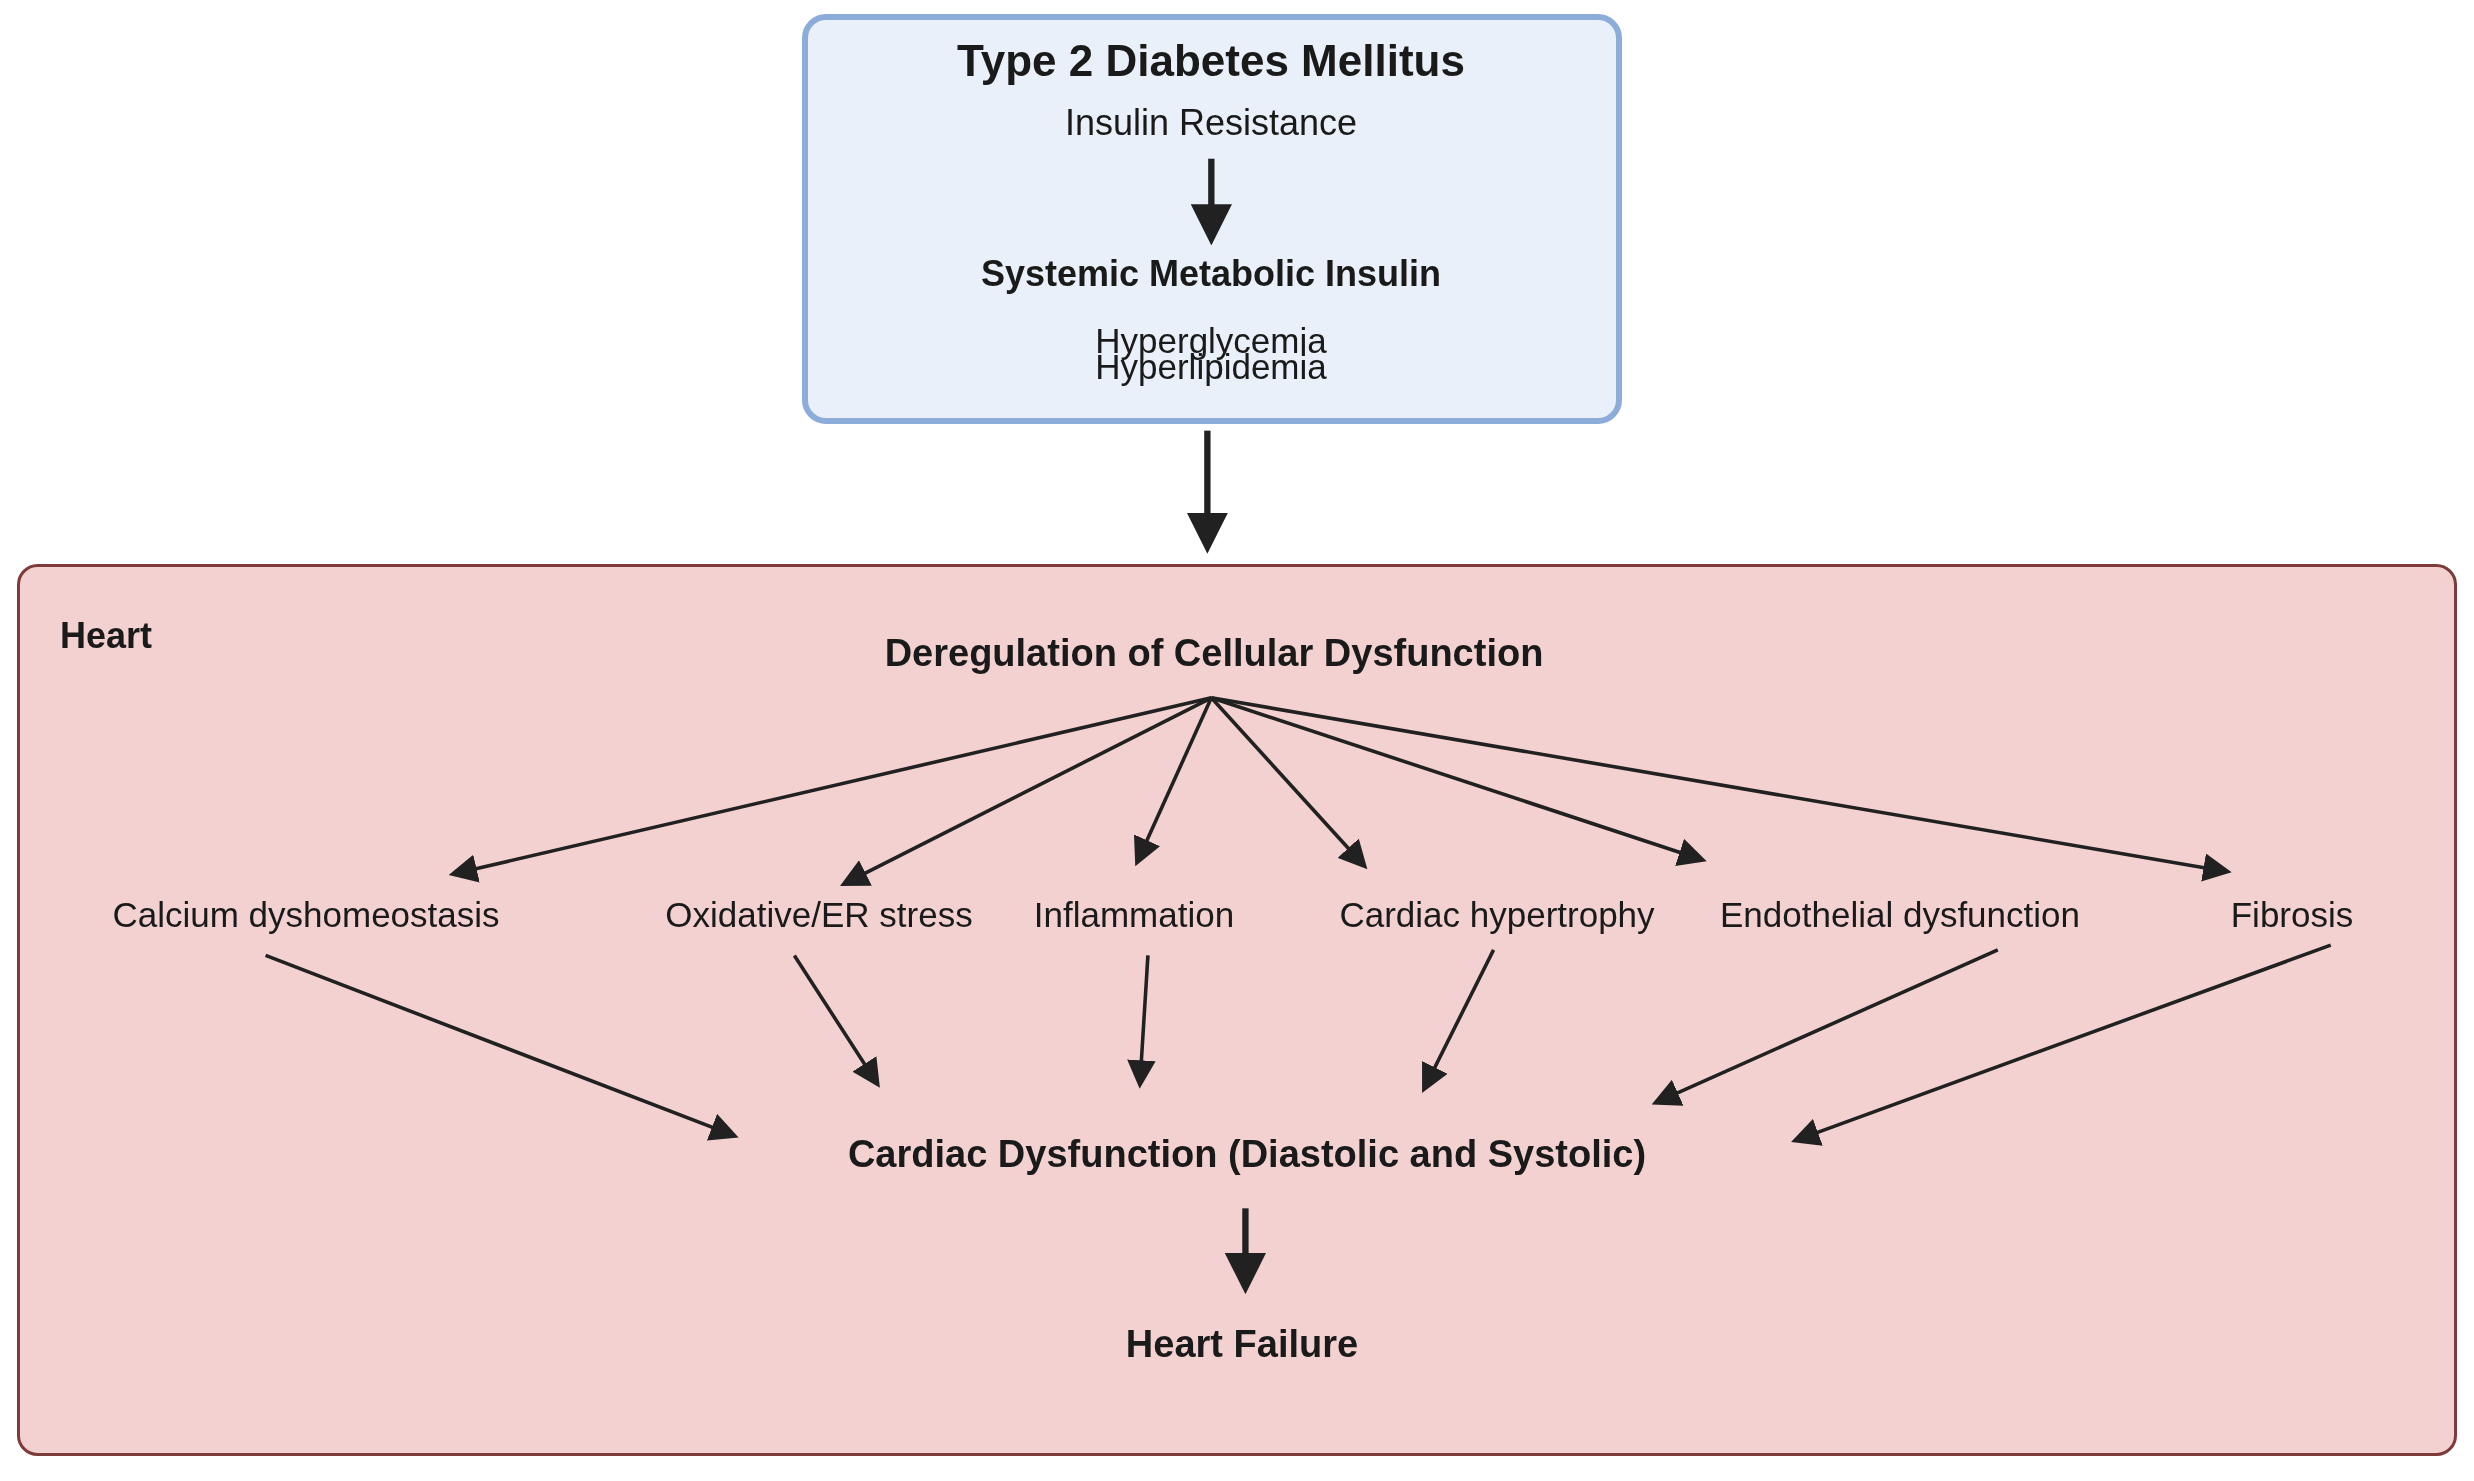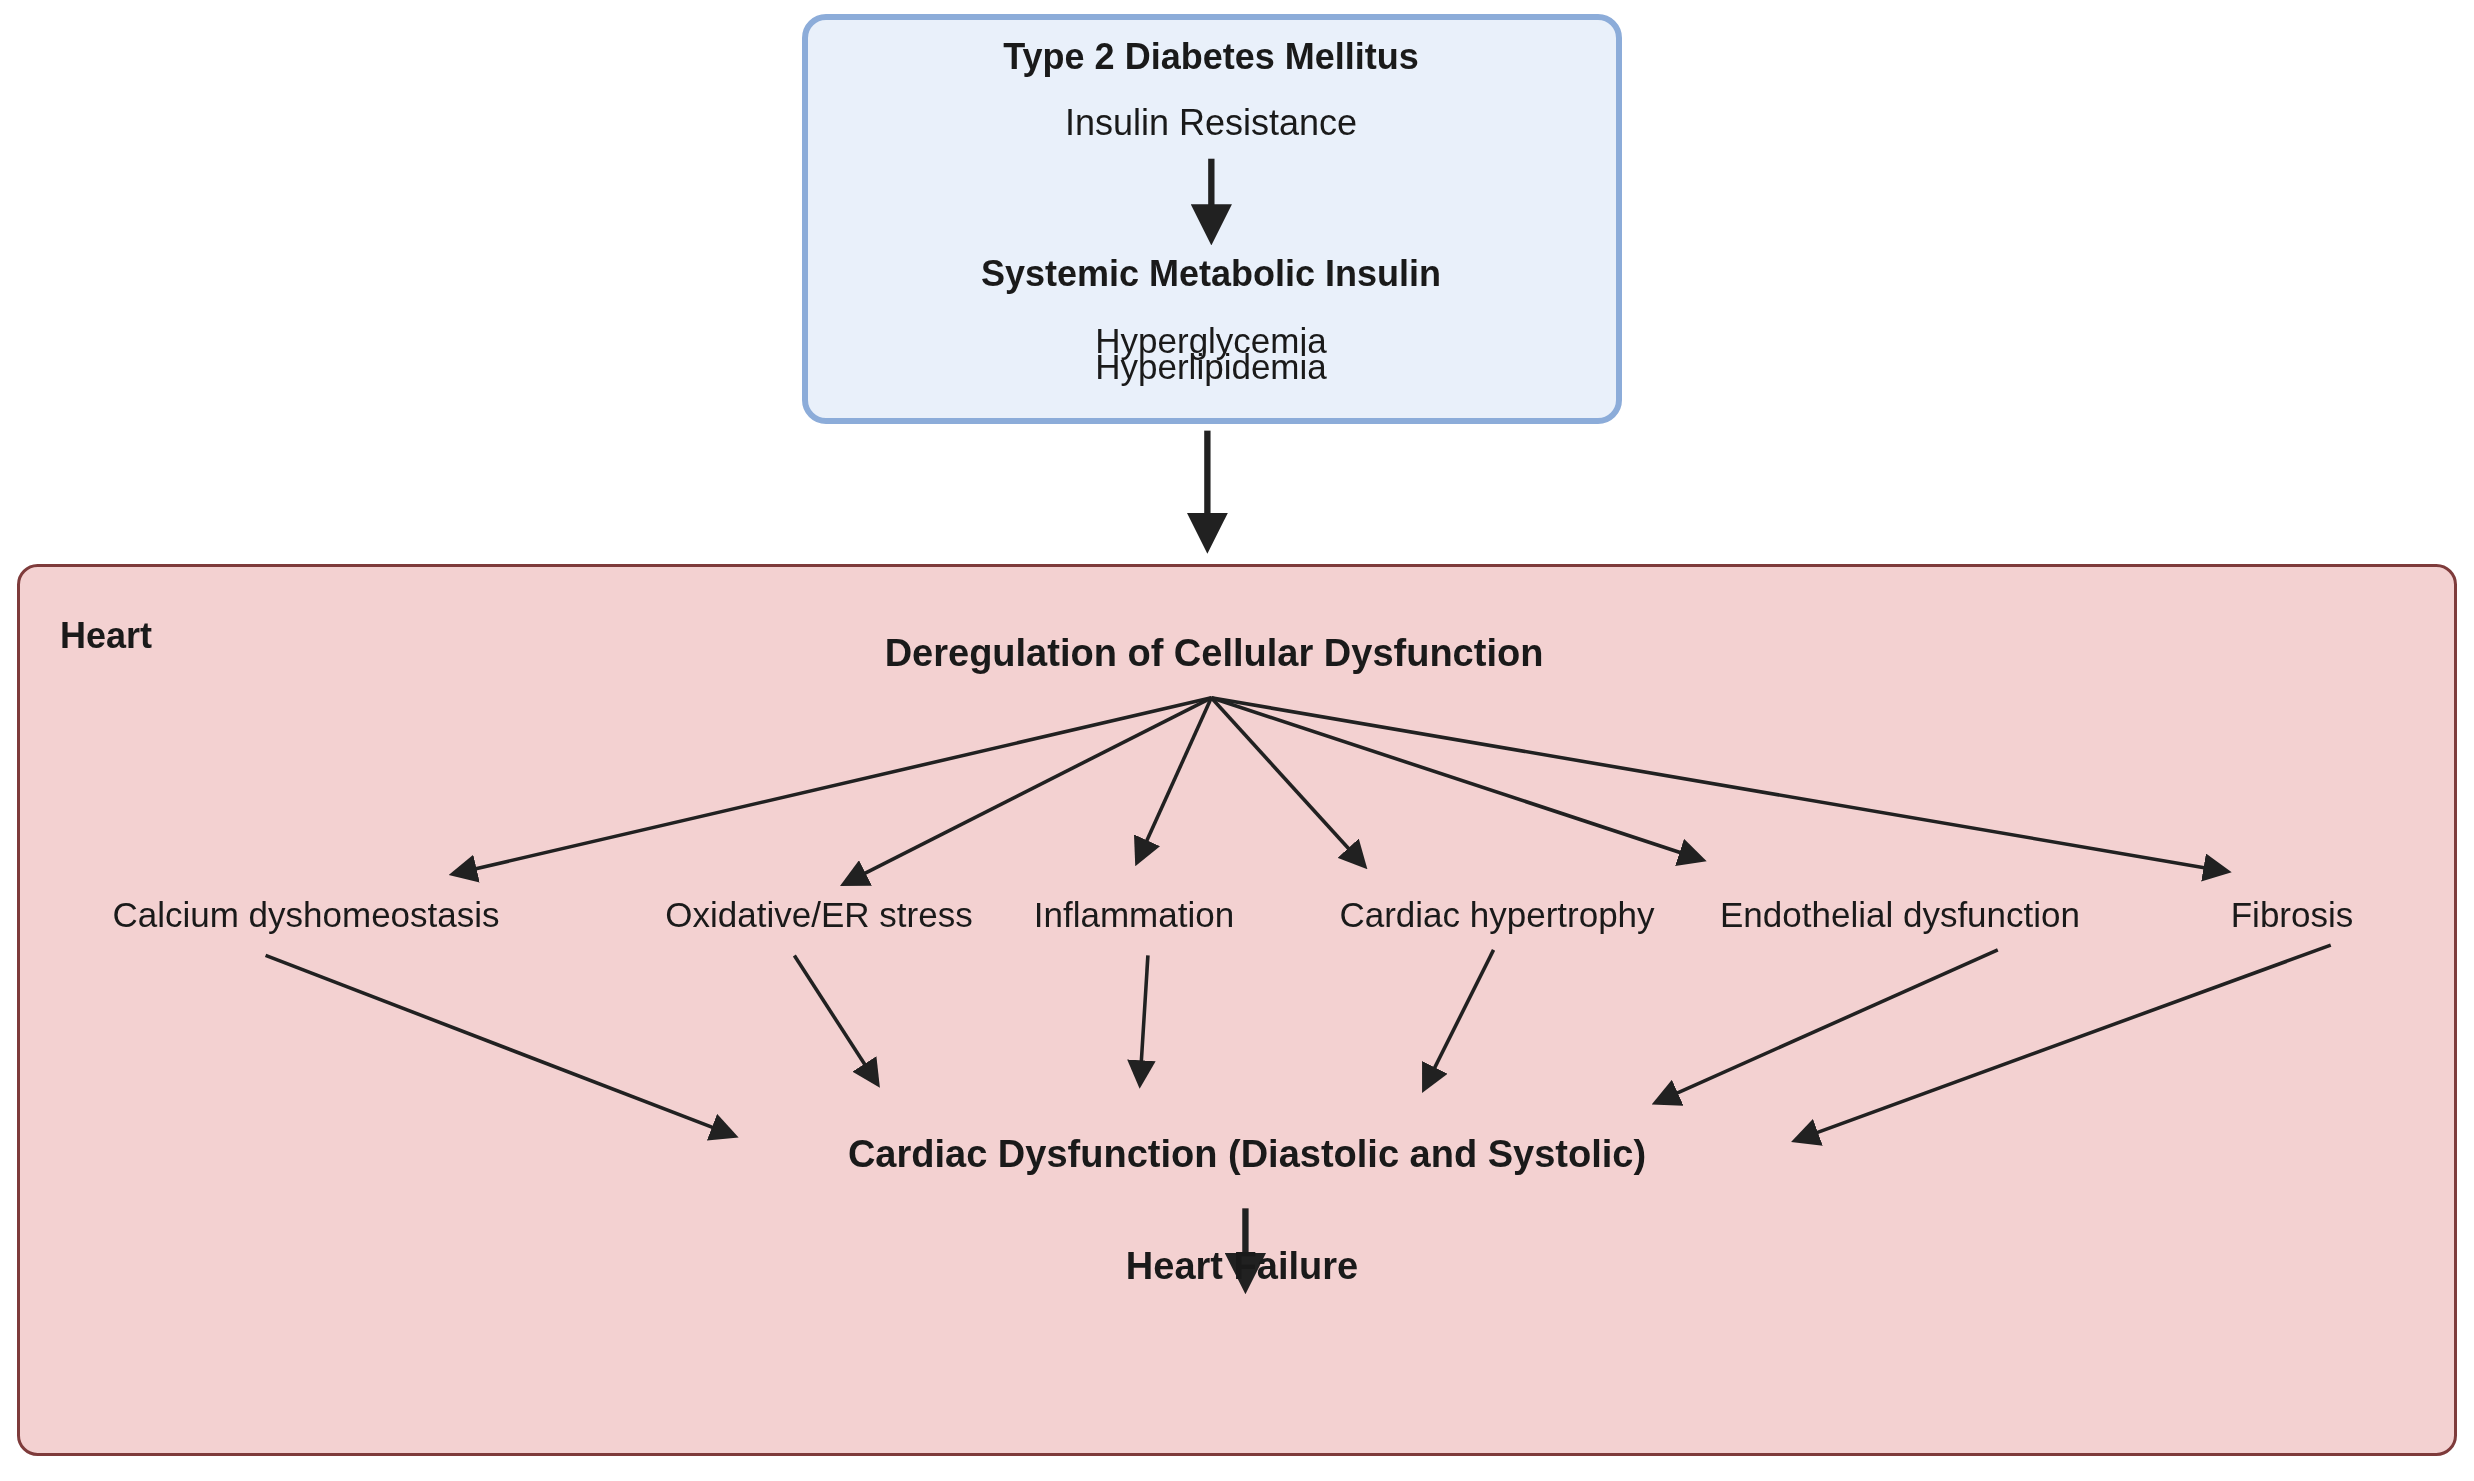--- a/index.html
+++ b/index.html
@@ -30,21 +30,21 @@
     z-index: 2;
   }
   .txt {
     position: absolute;
     z-index: 3;
     white-space: nowrap;
     transform: translateX(-50%);
     line-height: 1.2;
   }
   .bold { font-weight: bold; }
-  .fs52 { font-size: 36px; }
+  .fs52 { font-size: 44px; }
   .fs48 { font-size: 38px; }
   .fs46 { font-size: 36px; }
   .fs44 { font-size: 35px; }
   .heart-label {
     position: absolute; z-index: 3;
     left: 60px; top: 583px;
     font-size: 36px; font-weight: bold;
     white-space: nowrap;
     margin-top: 32px;
   }
@@ -99,16 +99,16 @@
   <div class="txt bold fs48" style="left:1214px; top:631px;">Deregulation of Cellular Dysfunction</div>
 
   <div class="txt fs44" style="left:306px; top:894px;">Calcium dyshomeostasis</div>
   <div class="txt fs44" style="left:785px; top:894px;margin-left:34px;">Oxidative/ER stress</div>
   <div class="txt fs44" style="left:1134px; top:894px;text-align:right;">Inflammation</div>
   <div class="txt fs44" style="left:1497px; top:894px;">Cardiac hypertrophy</div>
   <div class="txt fs44" style="left:1872px; top:894px;margin-left:28px;">Endothelial dysfunction</div>
   <div class="txt fs44" style="left:2292px; top:894px;">Fibrosis</div>
 
   <div class="txt bold fs48" style="left:1247px; top:1132px;">Cardiac Dysfunction (Diastolic and Systolic)</div>
-  <div class="txt bold fs48" style="left:1242px; top:1244px;">Heart Failure</div>
+  <div class="txt bold fs48" style="left:1242px; top:1322px;">Heart Failure</div>
 
 </div>
 
 
 </body></html>

